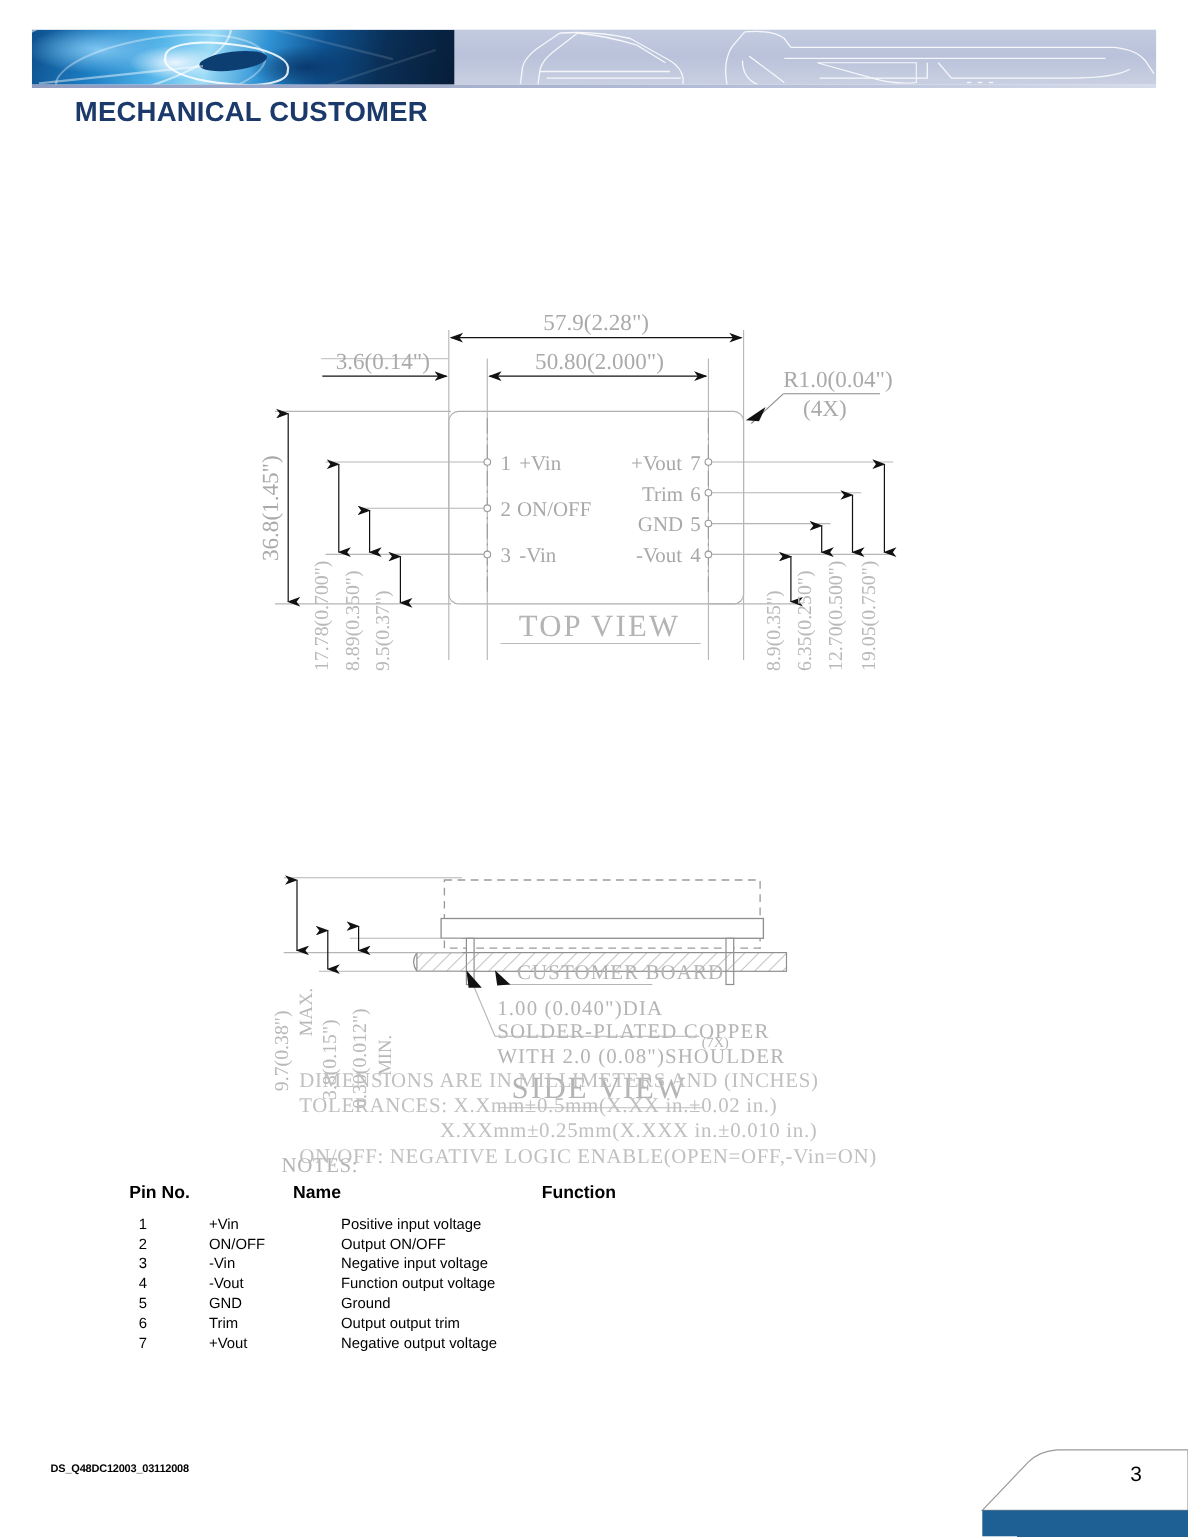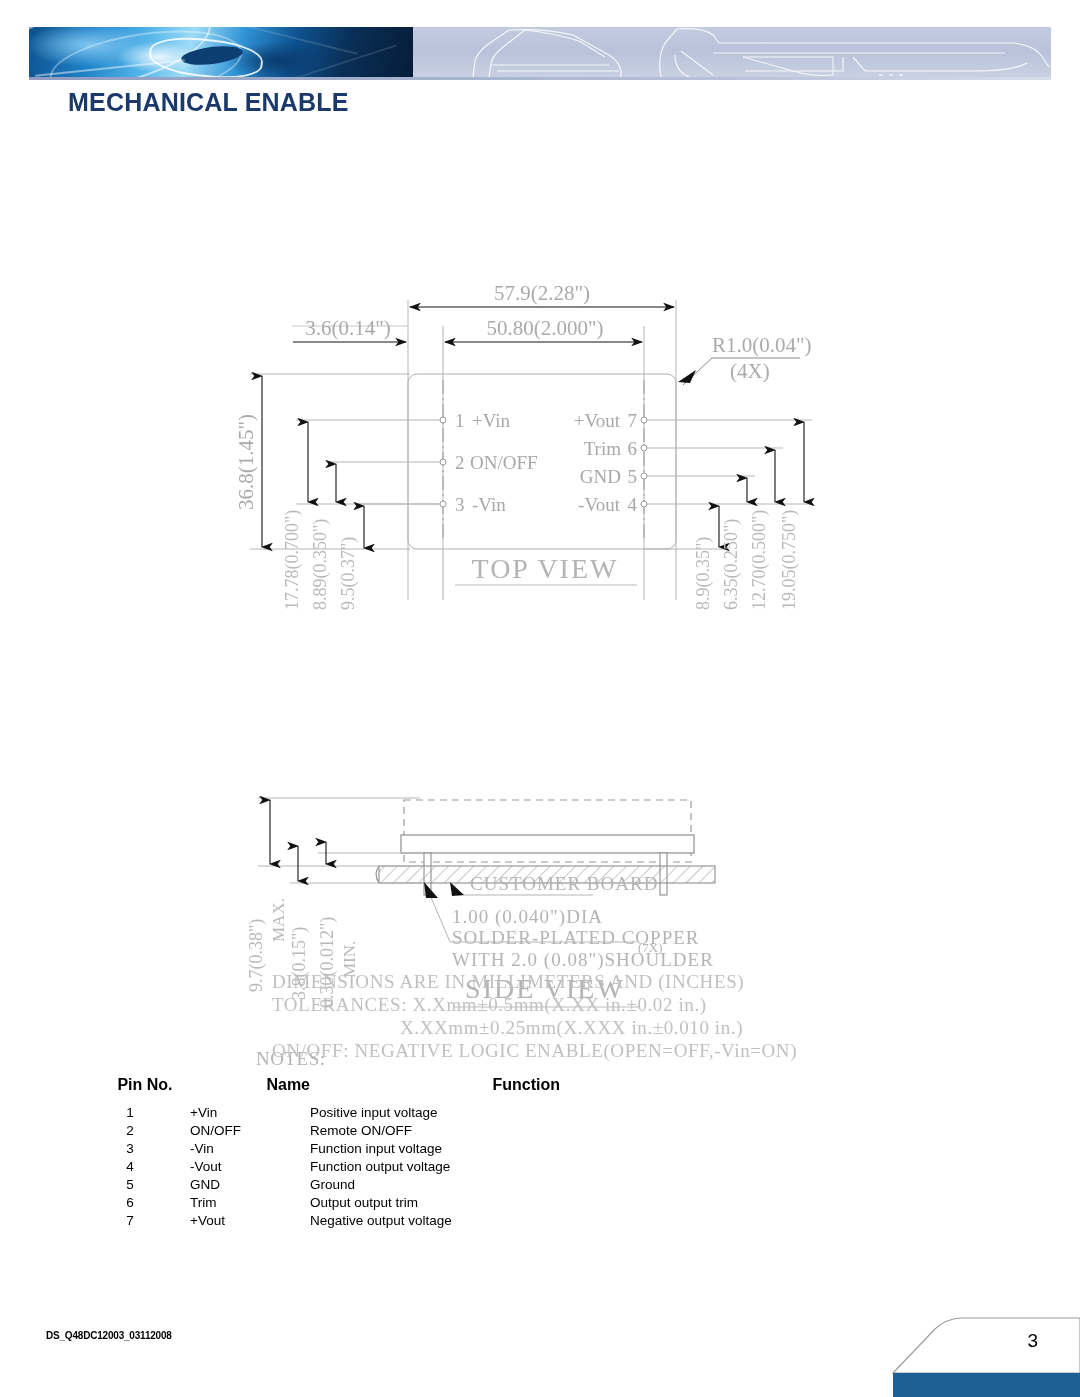--- a/index.html
+++ b/index.html
@@ -83,21 +83,21 @@
         <path d="M440 30 L452 44 L560 44 Q600 44 614 36"></path>
         <path d="M466 48 L470 48"></path>
         <path d="M476 48 L480 48"></path>
         <path d="M486 48 L490 48"></path>
       </g>
     </svg>
   </div>
 </div>
 <div class="banner-edge"></div>
 
-<div class="page-title">MECHANICAL ENABLE</div>
+<div class="page-title">MECHANICAL CUSTOMER</div>
 
 <div class="drawing">
 <svg width="1080" height="940" viewBox="0 0 1080 940" font-family="'Liberation Serif', serif">
   <defs>
     <marker id="ah" markerWidth="11" markerHeight="8" refX="10" refY="4" orient="auto">
       <path d="M0,0 L11,4 L0,8 L3,4 Z" fill="#111"></path>
     </marker>
     <marker id="ahr" markerWidth="11" markerHeight="8" refX="1" refY="4" orient="auto">
       <path d="M11,0 L0,4 L11,8 L8,4 Z" fill="#111"></path>
     </marker>
@@ -308,26 +308,26 @@
   </thead>
   <tbody>
     <tr>
       <td class="c-no">1</td>
       <td class="c-nm">+Vin</td>
       <td>Positive input voltage</td>
     </tr>
     <tr>
       <td class="c-no">2</td>
       <td class="c-nm">ON/OFF</td>
-      <td>Remote ON/OFF</td>
+      <td>Output ON/OFF</td>
     </tr>
     <tr>
       <td class="c-no">3</td>
       <td class="c-nm">-Vin</td>
-      <td>Function input voltage</td>
+      <td>Negative input voltage</td>
     </tr>
     <tr>
       <td class="c-no">4</td>
       <td class="c-nm">-Vout</td>
       <td>Function output voltage</td>
     </tr>
     <tr>
       <td class="c-no">5</td>
       <td class="c-nm">GND</td>
       <td>Ground</td>

